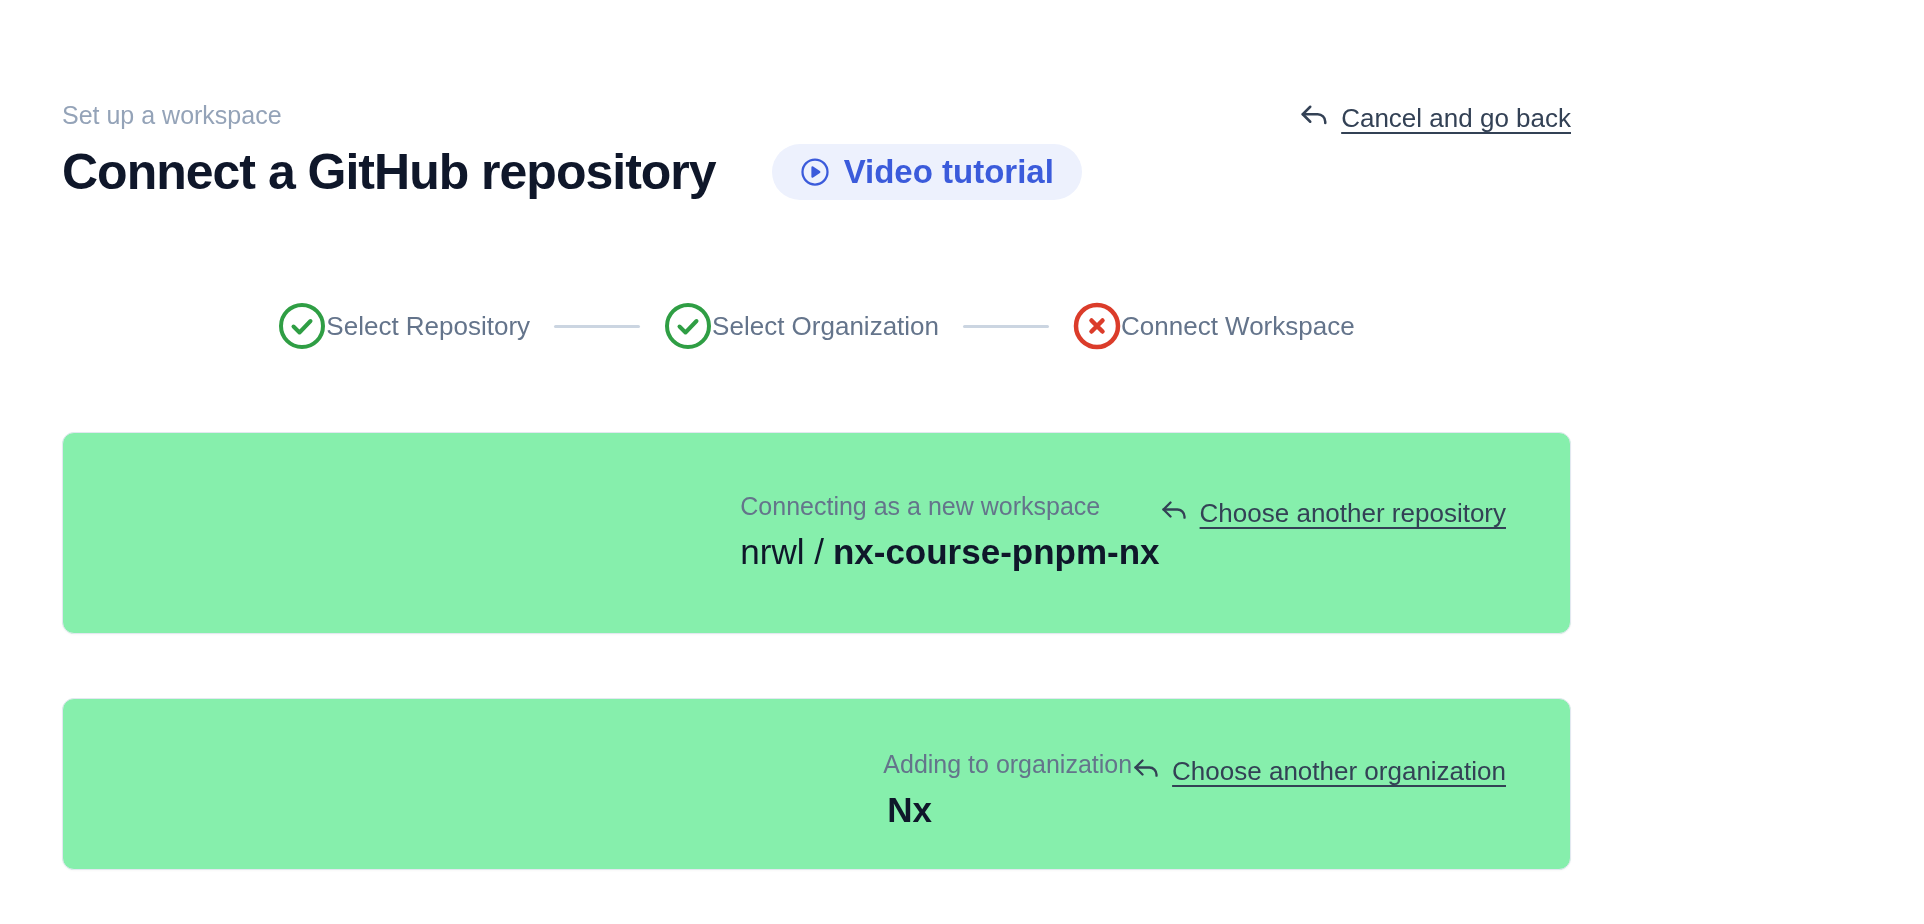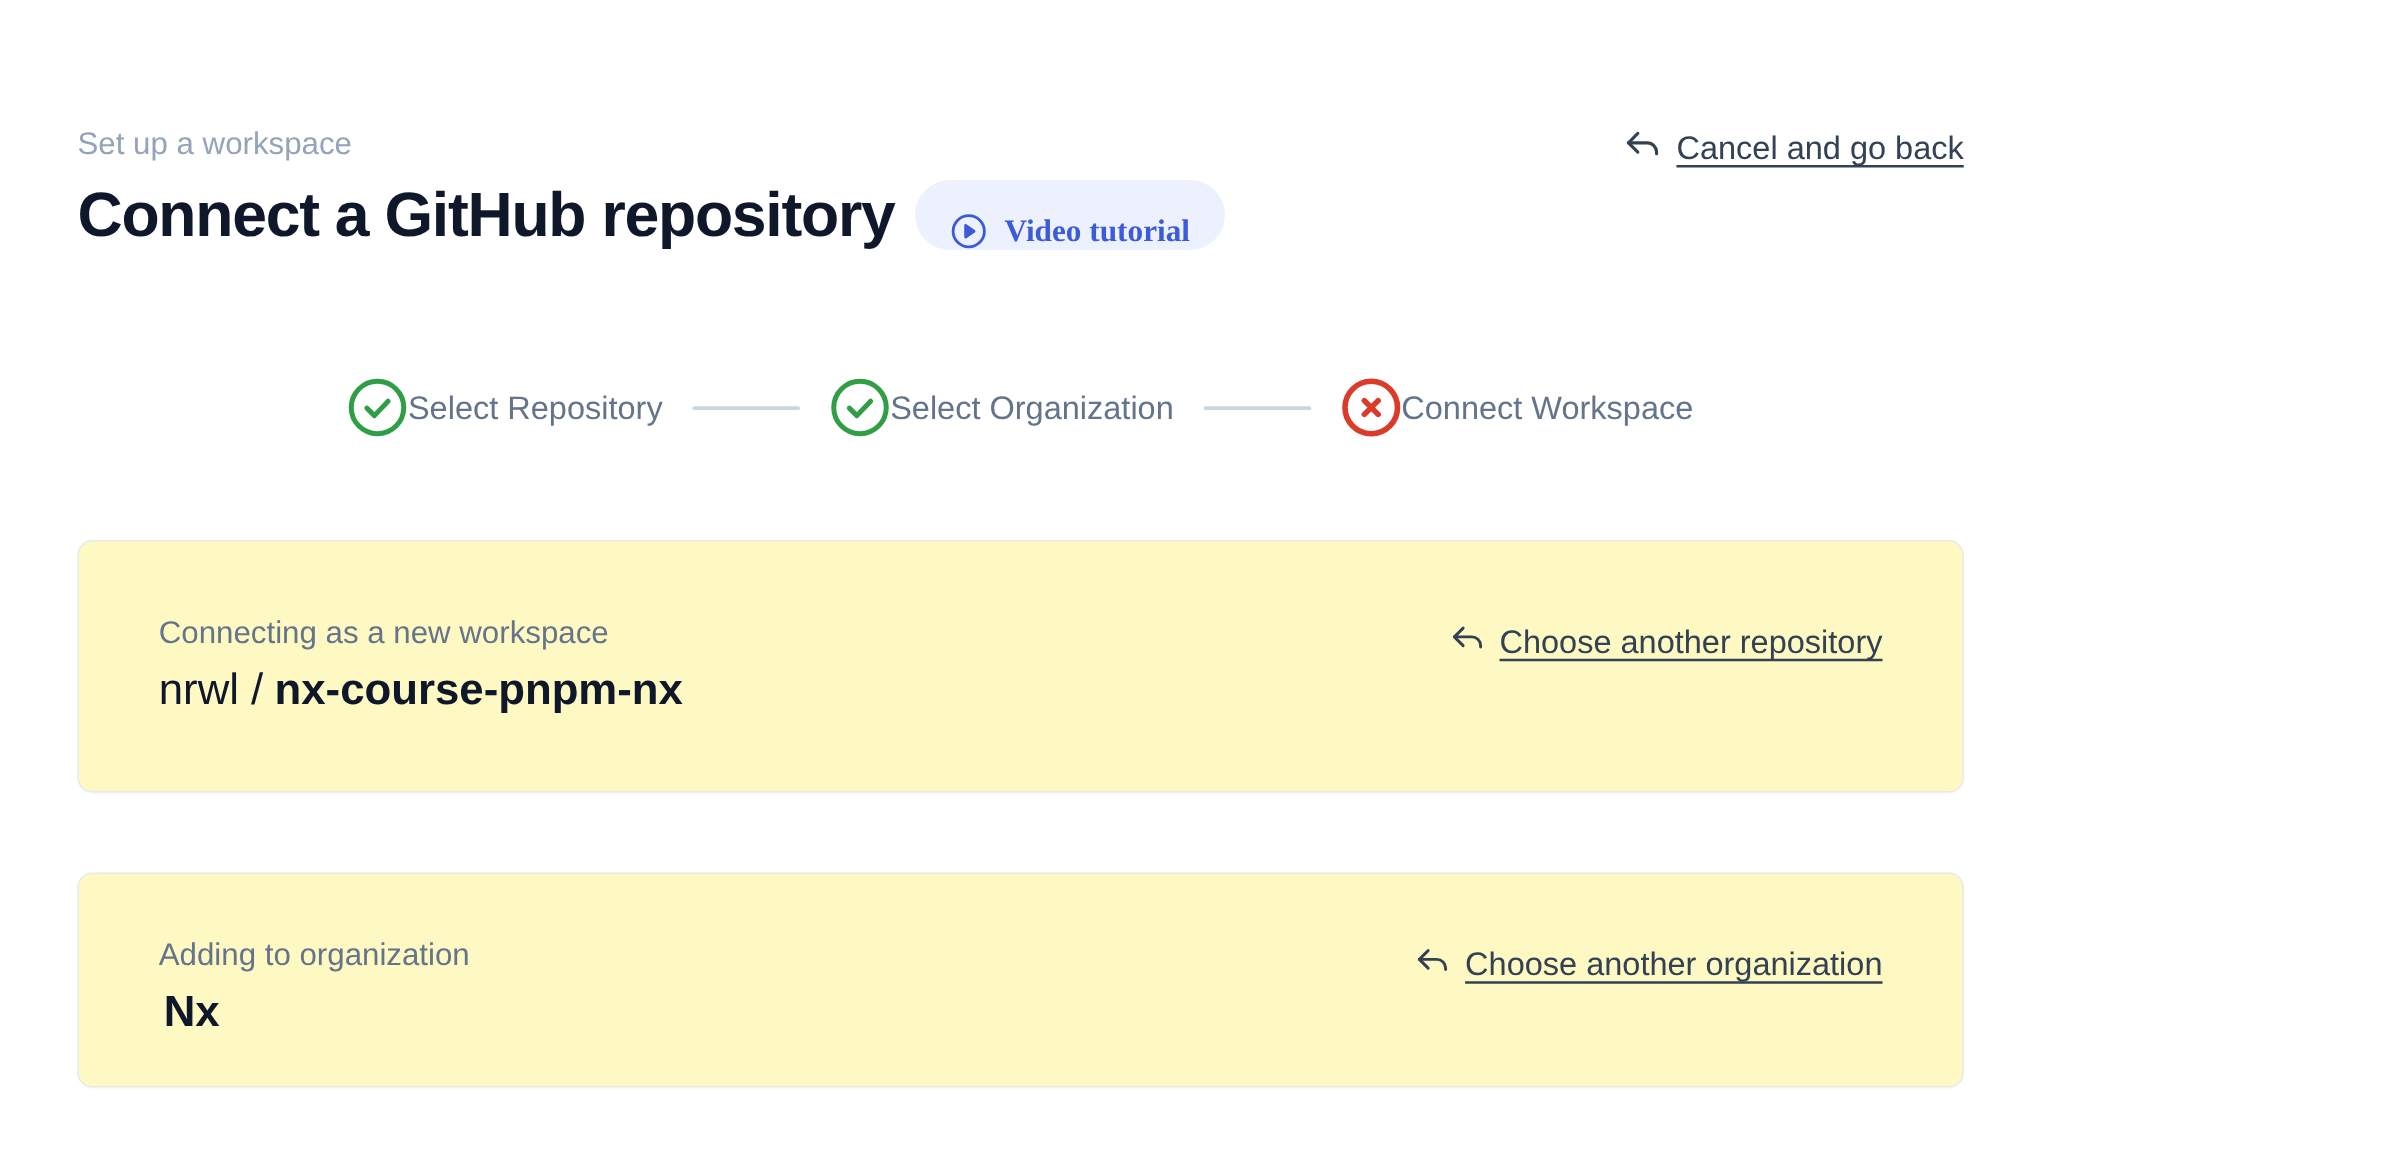--- a/index.html
+++ b/index.html
@@ -27,41 +27,41 @@
   .eyebrow {
     font-size: 25px;
     line-height: 30px;
     color: #94a3b8;
     font-weight: 400;
     margin-bottom: 12px;
   }
   .title-row {
     display: flex;
     align-items: center;
-    gap: 16px;
+    gap: 56px;
   }
   h1.page-title {
     font-size: 50px;
     line-height: 60px;
     font-weight: 800;
     letter-spacing: -1px;
     color: #0f172a;
   }
   .video-pill {
     display: inline-flex;
-    align-items: flex-end;
+    align-items: center;
     gap: 14px;
     height: 56px;
     padding: 0 28px;
     border: none;
     border-radius: 9999px;
     background: #edf1fd;
     color: #3b5bdb;
-    font-family: Liberation Serif, serif;
-    font-size: 25px;
+    font-family: Liberation Sans, sans-serif;
+    font-size: 33px;
     font-weight: 700;
     cursor: pointer;
   }
   .video-pill svg { display: block; }
 
   .link {
     display: inline-flex;
     align-items: center;
     gap: 12px;
     color: #334155;
@@ -102,28 +102,27 @@
     height: 3px;
     border-radius: 2px;
     background: #cbd5e1;
     margin: 0 24px;
     flex: none;
   }
 
   
   .cards { margin-top: 82px; }
   .card {
-    background: #fef9c3;
+    background: #86efac;
     border: 1px solid #e2e8f0;
     border-radius: 12px;
     display: flex;
-    justify-content: space-between;
+    justify-content: flex-end;
     align-items: flex-start;
     box-shadow: 0 1px 2px rgba(15, 23, 42, 0.03);
-    gap: 16px;
   }
   .card--repo { padding: 58px 64px 62px 64px; margin-bottom: 64px; }
   .card--org  { padding: 50px 64px 40px 64px; }
   .card-label {
     font-size: 25px;
     line-height: 30px;
     color: #64748b;
     font-weight: 400;
     margin-bottom: 12px;
   }

